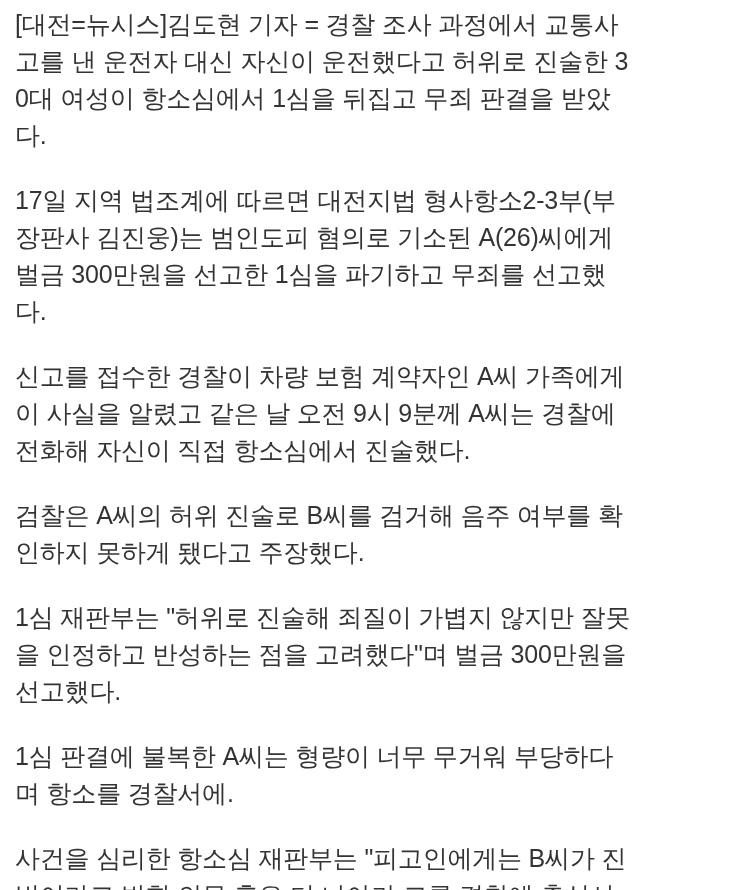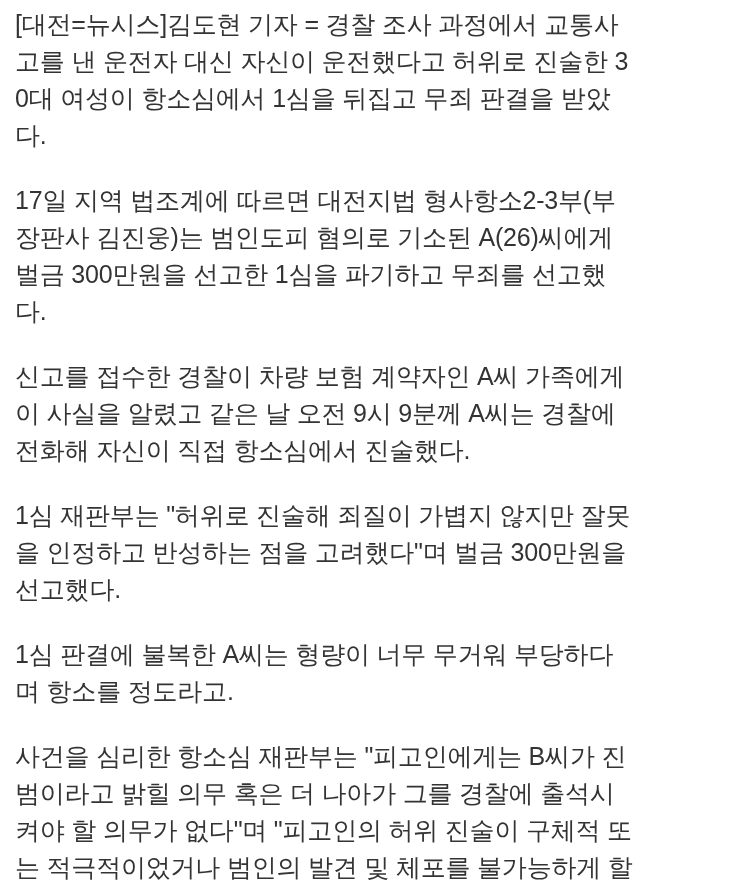--- a/index.html
+++ b/index.html
@@ -30,17 +30,18 @@
     letter-spacing: -0.2px;
   }
 </style>
 </head>
 <body>
 
 <article class="article-body">
   <p>[대전=뉴시스]김도현 기자 = 경찰 조사 과정에서 교통사고를 낸 운전자 대신 자신이 운전했다고 허위로 진술한 30대 여성이 항소심에서 1심을 뒤집고 무죄 판결을 받았다.</p>
   <p>17일 지역 법조계에 따르면 대전지법 형사항소2-3부(부장판사 김진웅)는 범인도피 혐의로 기소된 A(26)씨에게 벌금 300만원을 선고한 1심을 파기하고 무죄를 선고했다.</p>
   <p>신고를 접수한 경찰이 차량 보험 계약자인 A씨 가족에게 이 사실을 알렸고 같은 날 오전 9시 9분께 A씨는 경찰에 전화해 자신이 직접 항소심에서 진술했다.</p>
+  <p>검찰은 A씨의 허위 진술로 B씨를 검거해 음주 여부를 확인하지 못하게 됐다고 주장했다.</p>
   <p>1심 재판부는 "허위로 진술해 죄질이 가볍지 않지만 잘못을 인정하고 반성하는 점을 고려했다"며 벌금 300만원을 선고했다.</p>
-  <p>1심 판결에 불복한 A씨는 형량이 너무 무거워 부당하다며 항소를 정도라고.</p>
+  <p>1심 판결에 불복한 A씨는 형량이 너무 무거워 부당하다며 항소를 경찰서에.</p>
   <p>사건을 심리한 항소심 재판부는 "피고인에게는 B씨가 진범이라고 밝힐 의무 혹은 더 나아가 그를 경찰에 출석시켜야 할 의무가 없다"며 "피고인의 허위 진술이 구체적 또는 적극적이었거나 범인의 발견 및 체포를 불가능하게 할 정도라고 평가할 수 없다"고 말했다.</p>
 
 </article>
 
 </body></html>

